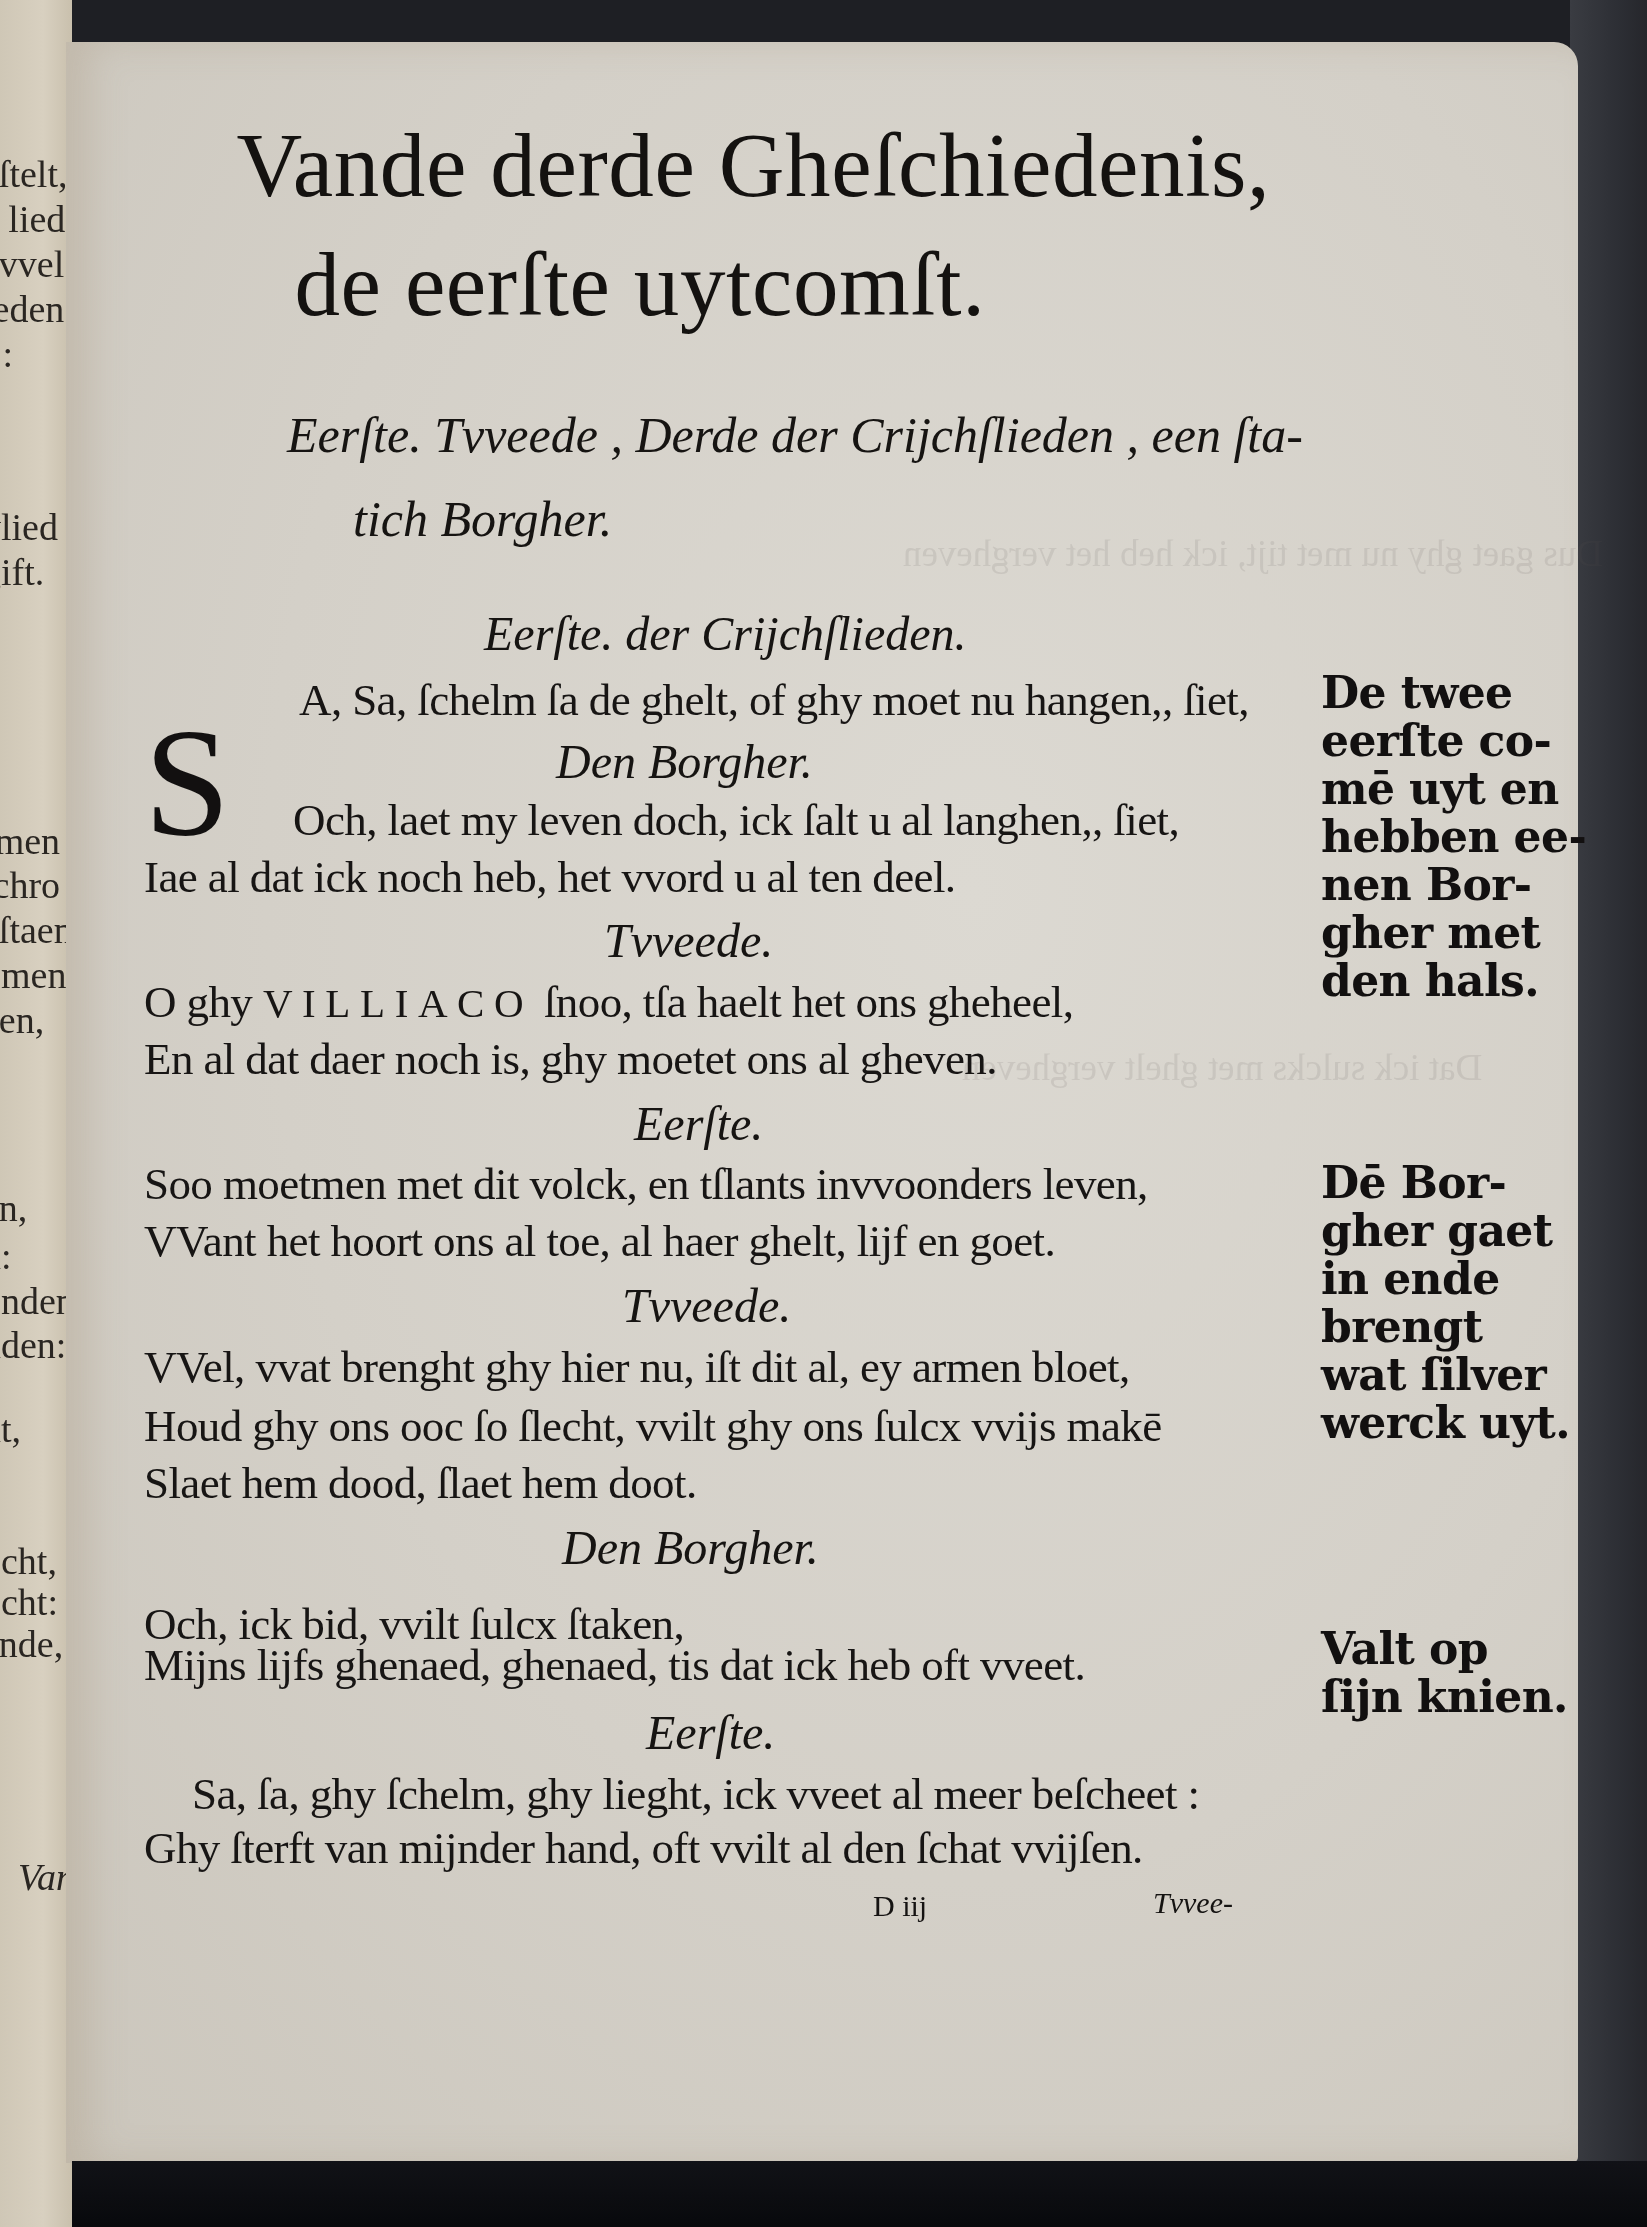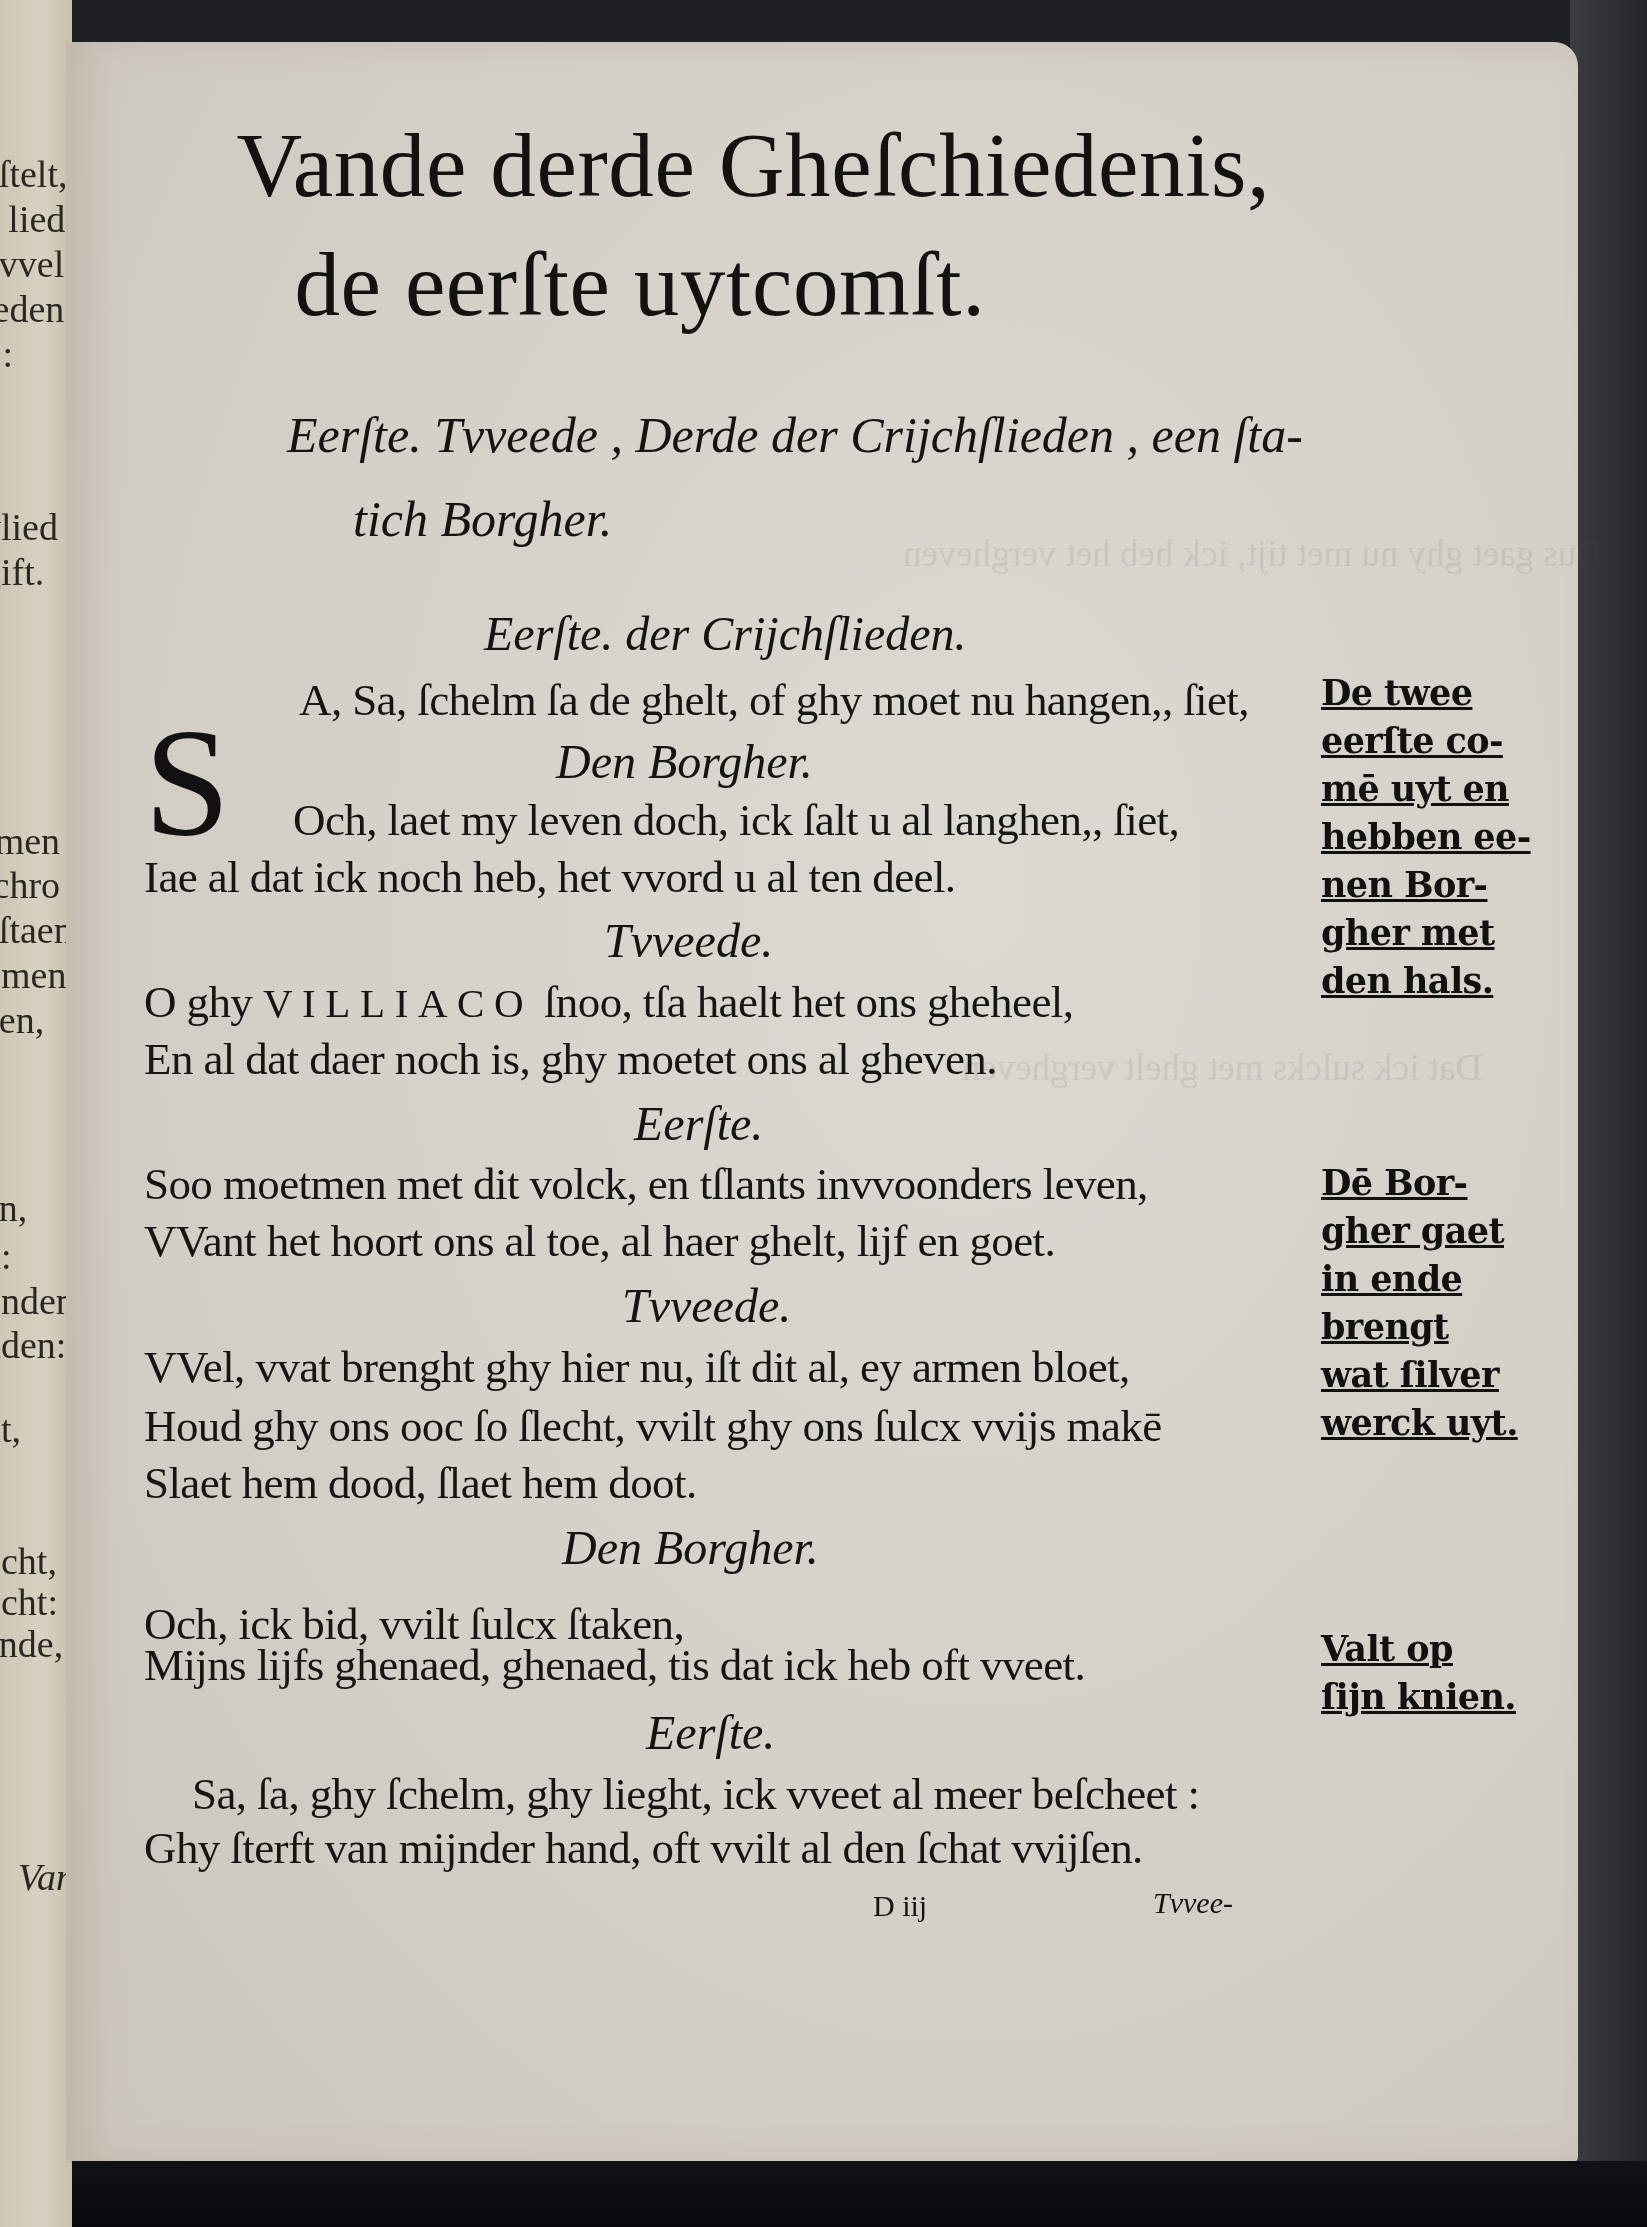--- a/index.html
+++ b/index.html
@@ -59,24 +59,23 @@
     position:absolute; left:78px; font-size:45px; color:#171514; white-space:nowrap;
     line-height:1; letter-spacing:-0.6px;
     font-family:"Liberation Serif", "DejaVu Serif", serif;
   }
   .verse .sc { font-size:41px; letter-spacing:9.6px; }
   .dropcap {
     position:absolute; left:78px; top:663px; font-size:155px; line-height:1;
     color:#121010; font-family:"Liberation Serif", "DejaVu Serif", serif;
   }
   .gloss {
-    position:absolute; left:1255px; font-size:35px; line-height:48px; color:#121010;
+    position:absolute; left:1255px; font-size:44px; line-height:48px; color:#121010;
     font-family:"DejaVu Serif", serif; font-weight:bold; white-space:nowrap;
     letter-spacing:-0.6px;
-    text-decoration:underline;
   }
   .sig { position:absolute; font-size:30px; color:#151312; white-space:nowrap; line-height:1; }
 </style>
 </head>
 <body>
 
 <div class="bg-right"></div>
 
 <div class="left-page">
   <div class="frag" style="top:155px;">eſtelt,</div>

